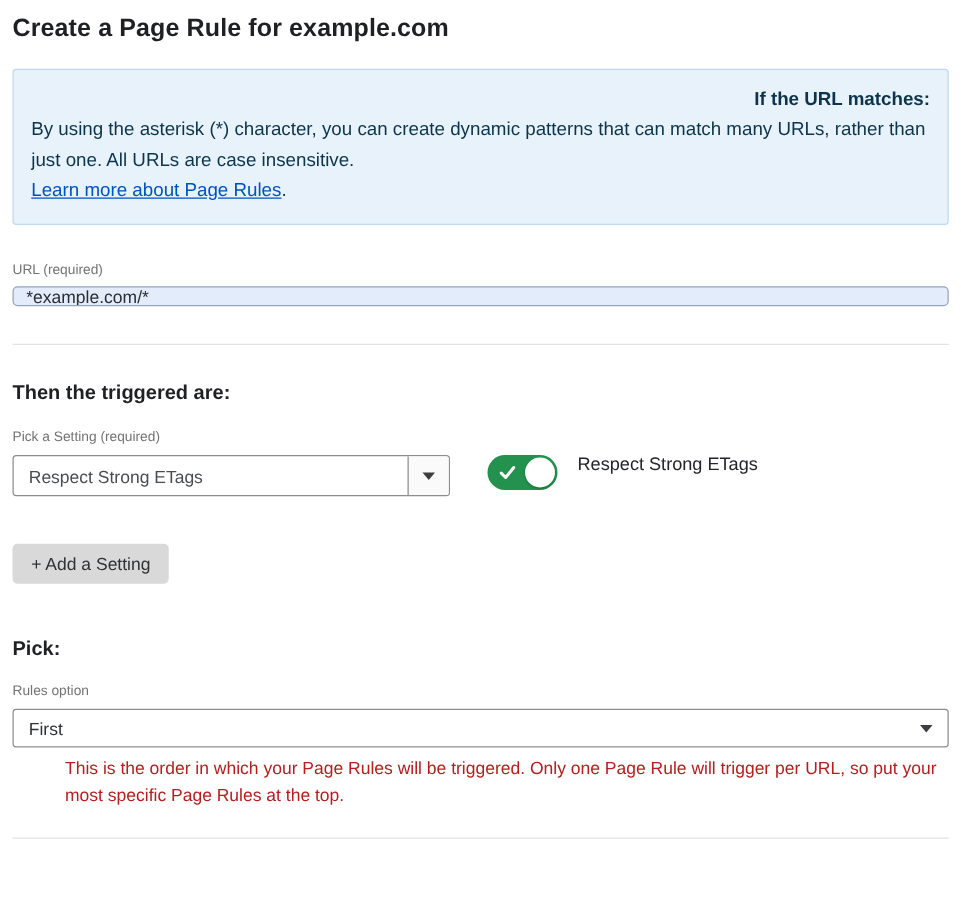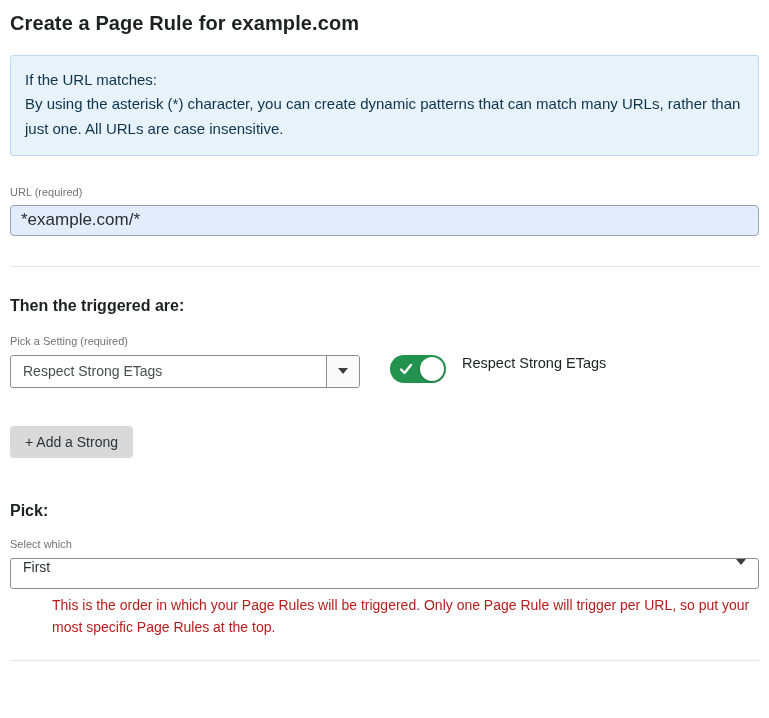--- a/index.html
+++ b/index.html
@@ -24,42 +24,42 @@
   .info-box {
     margin-top: 20px;
     background: #e7f2fb;
     border: 1px solid #bcd9f1;
     border-radius: 3px;
     padding: 12px 14px 14px 14px;
     color: #0c344b;
     font-size: 15px;
     line-height: 1.62;
   }
-  .info-heading { font-weight: normal; }
+  .info-heading { font-weight: bold; text-align: right; }
   .info-link { color: #0051c3; text-decoration: underline; cursor: pointer; }
   .info-link-suffix { color: #0c344b; }
 
   .field-label {
     display: block;
     font-size: 11px;
     color: #737373;
     margin-top: 30px;
   }
 
   .url-input {
     display: block;
     width: 100%;
-    height: 31px;
+    height: 16px;
     margin-top: 7px;
     background: #e3ecfa;
     border: 1px solid #93a5bb;
     border-radius: 4px;
     padding: 0 10px;
     font-family: "Liberation Sans", sans-serif;
-    font-size: 17px;
+    font-size: 14px;
     color: #2b2e31;
     outline: none;
   }
 
   hr.divider {
     border: none;
     border-top: 1px solid #e2e2e2;
     margin: 30px 0 0 0;
   }
 
@@ -157,21 +157,21 @@
   .add-setting-btn { margin-top: 38px; }
 
   .select-full {
     width: 100%;
     height: 31px;
     margin-top: 8px;
     border: 1px solid #8d8d8d;
     border-radius: 3px;
     background: #ffffff;
     display: flex;
-    align-items: flex-start;
+    align-items: center;
     padding: 0 12px;
     font-size: 14px;
     color: #2f3235;
     cursor: pointer;
   }
   .select-full .select-value { flex: 1; }
 
   .help-text {
     margin-top: 6px;
     font-size: 14px;
@@ -192,20 +192,21 @@
 </head>
 <body>
 
 
 
 <h1 class="page-title">Create a Page Rule for example.com</h1>
 
 <div class="info-box">
   <div class="info-heading">If the URL matches:</div>
   <div class="info-body">By using the asterisk (*) character, you can create dynamic patterns that can match many URLs, rather than just one. All URLs are case insensitive.</div>
+  <div class="info-link-row"><a class="info-link" href="#">Learn more about Page Rules</a><span class="info-link-suffix">.</span></div>
 </div>
 
 <label class="field-label">URL (required)</label>
 <input type="text" class="url-input" value="*example.com/*" style="">
 
 <hr class="divider">
 
 <h2 class="section-heading">Then the triggered are:</h2>
 
 <label class="field-label" style="margin-top:20px;">Pick a Setting (required)</label>
@@ -219,25 +220,25 @@
   </div>
   <div class="toggle">
     <svg class="check-icon" viewBox="0 0 14 14">
       <polyline points="2,7.5 5.5,11 12,3" fill="none" stroke="#ffffff" stroke-width="2.4" stroke-linecap="round" stroke-linejoin="round"></polyline>
     </svg>
     <div class="knob"></div>
   </div>
   <span class="toggle-label">Respect Strong ETags</span>
 </div>
 
-<button class="btn add-setting-btn">+ Add a Strong</button>
+<button class="btn add-setting-btn">+ Add a Setting</button>
 
 <h2 class="section-heading" style="margin-top:44px;">Pick:</h2>
 
-<label class="field-label" style="margin-top:18px;">Select which</label>
+<label class="field-label" style="margin-top:18px;">Rules option</label>
 
 <div class="select-full">
   <div class="select-value">First</div>
   <span class="caret-down"></span>
 </div>
 
 <p class="help-text">This is the order in which your Page Rules will be triggered. Only one Page Rule will trigger per URL, so put your most specific Page Rules at the top.</p>
 
 <hr class="divider" style="margin-top:22px;">
 

